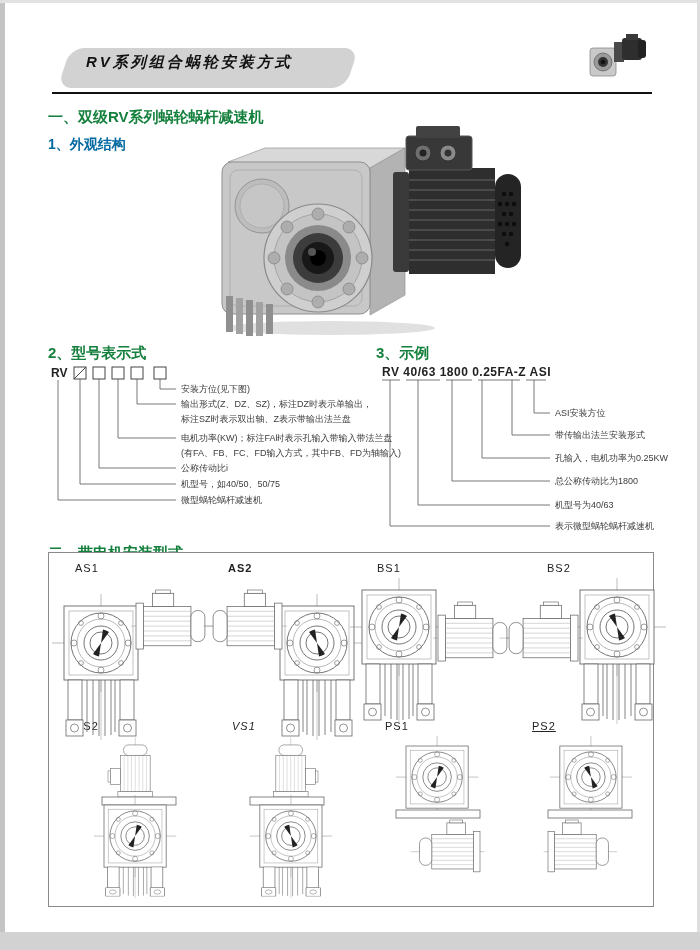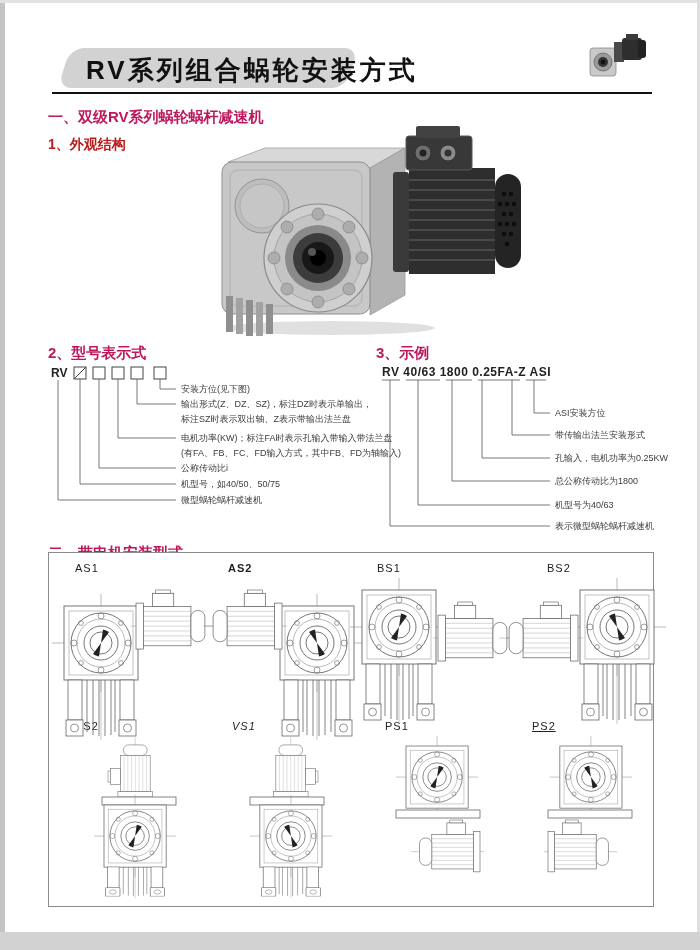--- a/index.html
+++ b/index.html
@@ -12,27 +12,27 @@
   .edge-top{position:absolute;left:0;top:0;width:700px;height:3px;background:#e2e2e2;}
   .edge-right{position:absolute;right:0;top:0;width:3px;height:950px;background:#dedede;}
   .edge-bottom{position:absolute;left:0;top:932px;width:700px;height:18px;background:#d2d2d2;}
 
   .banner{
     position:absolute;left:64px;top:48px;width:288px;height:40px;
     background:#d2d2d2;border-radius:14px;transform:skewX(-18deg);
   }
   .banner-title{
     position:absolute;left:86px;top:53px;width:260px;
-    font-size:26px;font-weight:bold;letter-spacing:3px;color:#111;
+    font-size:15px;font-weight:bold;font-style:italic;letter-spacing:3px;color:#111;
     white-space:nowrap;
   }
   .title-rule{position:absolute;left:52px;top:92px;width:600px;height:2px;background:#111;}
 
-  .h-main{position:absolute;font-size:15px;font-weight:bold;color:#be185d;white-space:nowrap;}
-  .h-sub{position:absolute;font-size:14px;font-weight:600;color:#b91c1c;white-space:nowrap;}
+  .h-main{position:absolute;font-size:15px;font-weight:bold;color:#15803d;white-space:nowrap;}
+  .h-sub{position:absolute;font-size:14px;font-weight:600;color:#0369a1;white-space:nowrap;}
 
   #s1-heading{left:48px;top:108px;}
   #s1-sub{left:48px;top:136px;}
   #s2-heading{left:48px;top:344px;}
   #s3-heading{left:376px;top:344px;}
   #s4-heading{left:48px;top:544px;}
 
   .diagram-svg{position:absolute;overflow:visible;}
   #s2-svg{left:46px;top:362px;}
   #s3-svg{left:378px;top:362px;}

